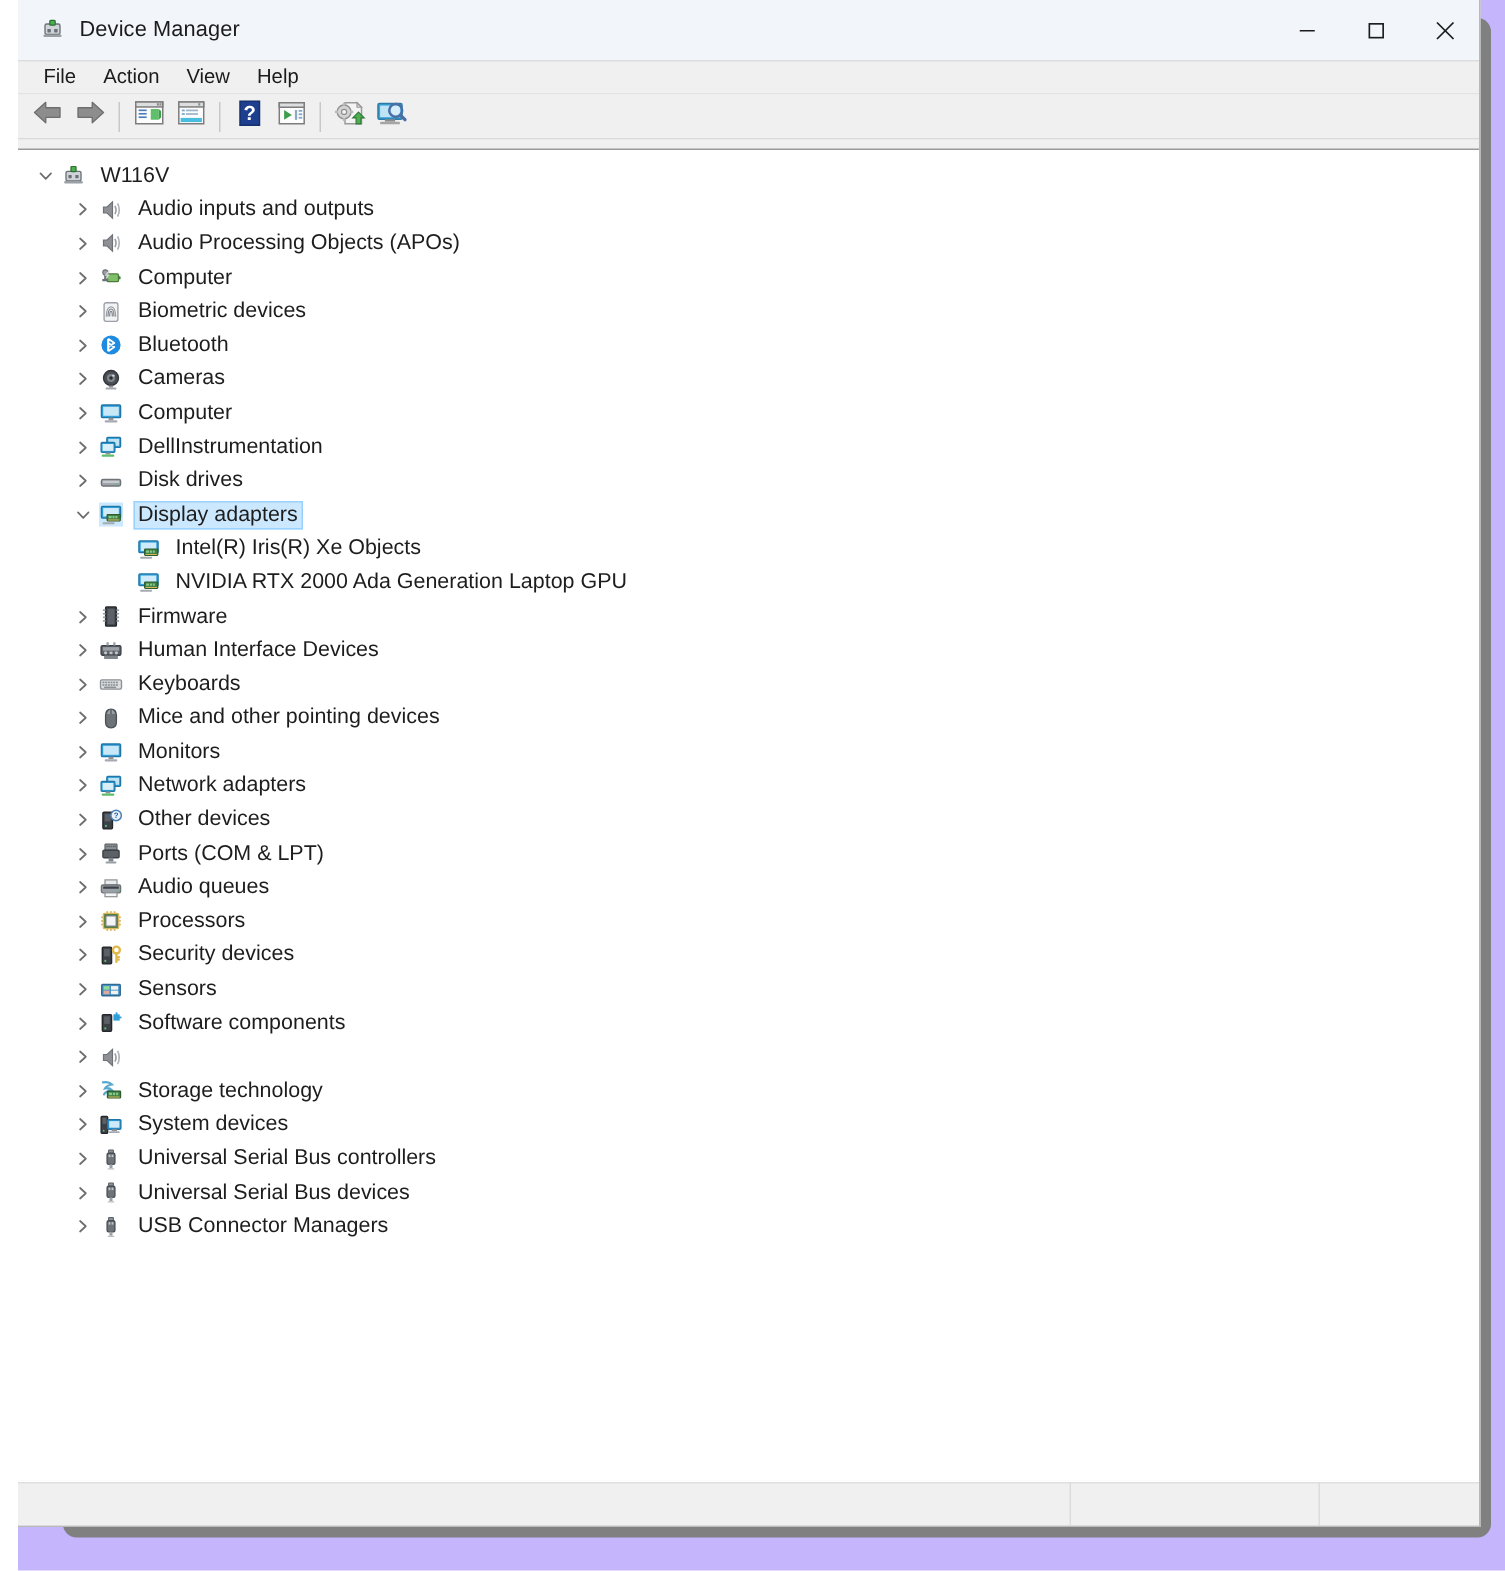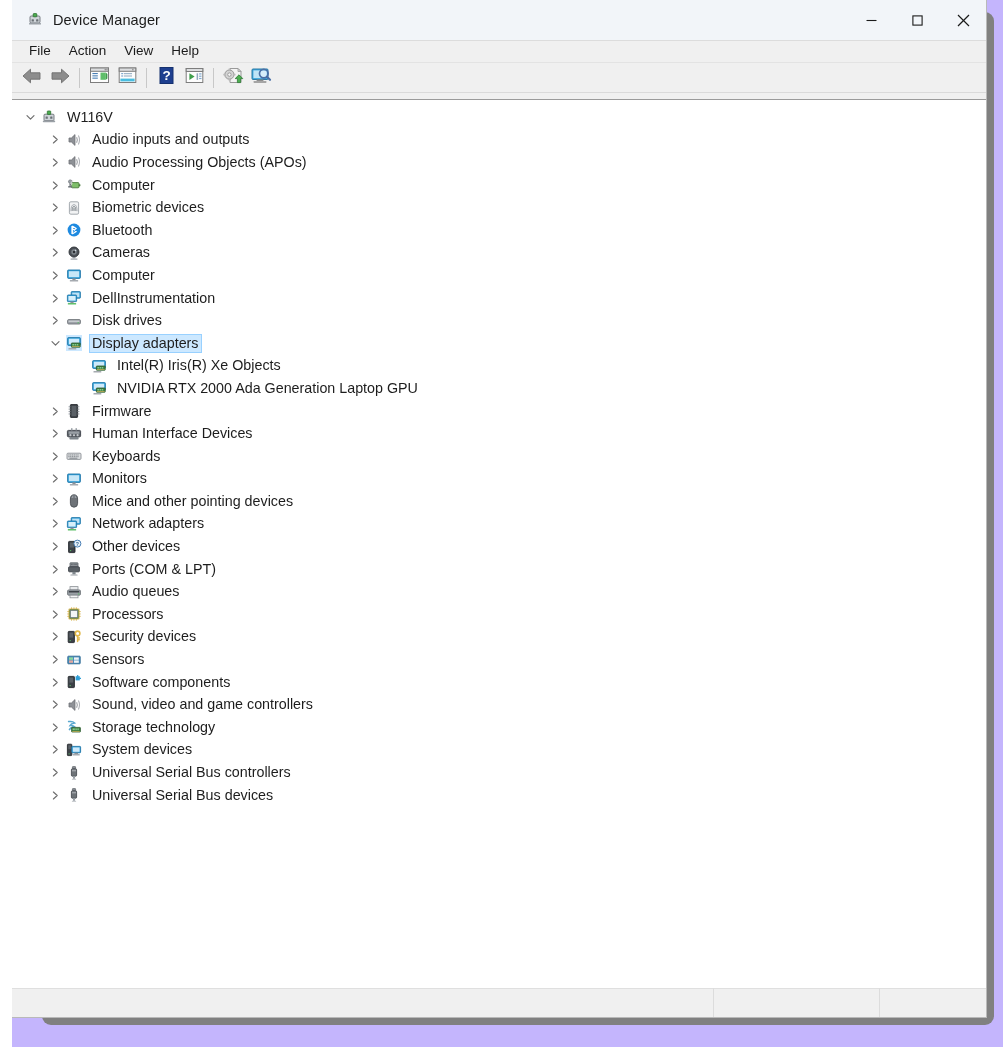--- a/index.html
+++ b/index.html
@@ -625,42 +625,42 @@
           <span class="node-label">Keyboards</span>
         </div>
         <div class="tree-row lvl1">
           <span class="chev">
             <svg width="9" height="9" viewBox="0 0 9 9">
               <path d="M2.4 1 L6.2 4.5 L2.4 8" fill="none" stroke="currentColor" stroke-width="1.15" stroke-linecap="round" stroke-linejoin="round"></path>
             </svg>
           </span>
           <span class="node-icon">
             <svg width="16" height="16" viewBox="0 0 16 16" class="ic">
+    <path d="M8 1.8 Q11.6 1.8 11.6 6 L11.6 10.4 Q11.6 14.2 8 14.2 Q4.4 14.2 4.4 10.4 L4.4 6 Q4.4 1.8 8 1.8 Z" fill="#6e7378" stroke="#4a4f55" stroke-width="0.9"></path>
+    <path d="M8 2 Q10 2 10.6 5 L5.4 5 Q6 2 8 2 Z" fill="#9aa0a6"></path>
+    <line x1="8" y1="5" x2="8" y2="2" stroke="#4a4f55" stroke-width="0.8"></line>
+            </svg>
+          </span>
+          <span class="node-label">Mice and other pointing devices</span>
+        </div>
+        <div class="tree-row lvl1">
+          <span class="chev">
+            <svg width="9" height="9" viewBox="0 0 9 9">
+              <path d="M2.4 1 L6.2 4.5 L2.4 8" fill="none" stroke="currentColor" stroke-width="1.15" stroke-linecap="round" stroke-linejoin="round"></path>
+            </svg>
+          </span>
+          <span class="node-icon">
+            <svg width="16" height="16" viewBox="0 0 16 16" class="ic">
     <rect x="1.6" y="3" width="12.8" height="8.4" rx="0.8" fill="#2e9fd8" stroke="#2176a8" stroke-width="0.9"></rect>
     <rect x="2.8" y="4.2" width="10.4" height="6" fill="#c8e7f7"></rect>
     <rect x="6.4" y="11.4" width="3.2" height="1.7" fill="#8d9298"></rect>
     <rect x="3.8" y="13.1" width="8.4" height="1.5" rx="0.6" fill="#a5aab0"></rect>
             </svg>
           </span>
           <span class="node-label">Monitors</span>
-        </div>
-        <div class="tree-row lvl1">
-          <span class="chev">
-            <svg width="9" height="9" viewBox="0 0 9 9">
-              <path d="M2.4 1 L6.2 4.5 L2.4 8" fill="none" stroke="currentColor" stroke-width="1.15" stroke-linecap="round" stroke-linejoin="round"></path>
-            </svg>
-          </span>
-          <span class="node-icon">
-            <svg width="16" height="16" viewBox="0 0 16 16" class="ic">
-    <path d="M8 1.8 Q11.6 1.8 11.6 6 L11.6 10.4 Q11.6 14.2 8 14.2 Q4.4 14.2 4.4 10.4 L4.4 6 Q4.4 1.8 8 1.8 Z" fill="#6e7378" stroke="#4a4f55" stroke-width="0.9"></path>
-    <path d="M8 2 Q10 2 10.6 5 L5.4 5 Q6 2 8 2 Z" fill="#9aa0a6"></path>
-    <line x1="8" y1="5" x2="8" y2="2" stroke="#4a4f55" stroke-width="0.8"></line>
-            </svg>
-          </span>
-          <span class="node-label">Mice and other pointing devices</span>
         </div>
         <div class="tree-row lvl1">
           <span class="chev">
             <svg width="9" height="9" viewBox="0 0 9 9">
               <path d="M2.4 1 L6.2 4.5 L2.4 8" fill="none" stroke="currentColor" stroke-width="1.15" stroke-linecap="round" stroke-linejoin="round"></path>
             </svg>
           </span>
           <span class="node-icon">
             <svg width="16" height="16" viewBox="0 0 16 16" class="ic">
     <rect x="5.2" y="1.6" width="9.2" height="6.6" rx="0.7" fill="#2e9fd8" stroke="#2176a8" stroke-width="0.85"></rect>
@@ -816,21 +816,20 @@
               <path d="M2.4 1 L6.2 4.5 L2.4 8" fill="none" stroke="currentColor" stroke-width="1.15" stroke-linecap="round" stroke-linejoin="round"></path>
             </svg>
           </span>
           <span class="node-icon">
             <svg width="16" height="16" viewBox="0 0 16 16" class="ic">
     <path d="M3 6 L5.4 6 L9 2.6 L9 13.4 L5.4 10 L3 10 Z" fill="#8e9196" stroke="#6e7176" stroke-width="0.8"></path>
     <path d="M10.6 5.2 Q12.1 8 10.6 10.8" fill="none" stroke="#9a9da2" stroke-width="1.1"></path>
     <path d="M12.4 3.6 Q14.6 8 12.4 12.4" fill="none" stroke="#b0b3b8" stroke-width="1.1"></path>
             </svg>
           </span>
-          <span class="node-label">Sound, video and game controllers</span>
         </div>
         <div class="tree-row lvl1">
           <span class="chev">
             <svg width="9" height="9" viewBox="0 0 9 9">
               <path d="M2.4 1 L6.2 4.5 L2.4 8" fill="none" stroke="currentColor" stroke-width="1.15" stroke-linecap="round" stroke-linejoin="round"></path>
             </svg>
           </span>
           <span class="node-icon">
             <svg width="16" height="16" viewBox="0 0 16 16" class="ic">
     <path d="M2.6 2.6 Q6.6 1.8 8.6 4 Q5 4.6 4 6.6 Q7 6 8.6 7.8 Q4.6 8.4 3.4 10.6" fill="none" stroke="#5aa8cf" stroke-width="1.5" stroke-linecap="round"></path>
@@ -891,20 +890,38 @@
     <rect x="6.4" y="1.6" width="3.2" height="2.2" rx="0.4" fill="#8c9196" stroke="#5b6167" stroke-width="0.7"></rect>
     <rect x="5.4" y="3.8" width="5.2" height="7.4" rx="1" fill="#6e7378" stroke="#4a4f55" stroke-width="0.9"></rect>
     <rect x="6.4" y="4.8" width="1.2" height="1.6" fill="#c2c6ca"></rect>
     <rect x="8.4" y="4.8" width="1.2" height="1.6" fill="#c2c6ca"></rect>
     <rect x="7" y="11.2" width="2" height="2.6" fill="#9aa0a6"></rect>
     <rect x="5.8" y="13.8" width="4.4" height="0.9" rx="0.4" fill="#b9bdc1"></rect>
             </svg>
           </span>
           <span class="node-label">Universal Serial Bus devices</span>
         </div>
+        <div class="tree-row lvl1">
+          <span class="chev">
+            <svg width="9" height="9" viewBox="0 0 9 9">
+              <path d="M2.4 1 L6.2 4.5 L2.4 8" fill="none" stroke="currentColor" stroke-width="1.15" stroke-linecap="round" stroke-linejoin="round"></path>
+            </svg>
+          </span>
+          <span class="node-icon">
+            <svg width="16" height="16" viewBox="0 0 16 16" class="ic">
+    <rect x="6.4" y="1.6" width="3.2" height="2.2" rx="0.4" fill="#8c9196" stroke="#5b6167" stroke-width="0.7"></rect>
+    <rect x="5.4" y="3.8" width="5.2" height="7.4" rx="1" fill="#6e7378" stroke="#4a4f55" stroke-width="0.9"></rect>
+    <rect x="6.4" y="4.8" width="1.2" height="1.6" fill="#c2c6ca"></rect>
+    <rect x="8.4" y="4.8" width="1.2" height="1.6" fill="#c2c6ca"></rect>
+    <rect x="7" y="11.2" width="2" height="2.6" fill="#9aa0a6"></rect>
+    <rect x="5.8" y="13.8" width="4.4" height="0.9" rx="0.4" fill="#b9bdc1"></rect>
+            </svg>
+          </span>
+          <span class="node-label">USB Connector Managers</span>
+        </div>
       </div>
 
     <div id="statusbar">
       <div class="status-pane sp1"></div>
       <div class="status-pane sp2"></div>
       <div class="status-pane sp3"></div>
     </div>
 
   </div>
 </div>

